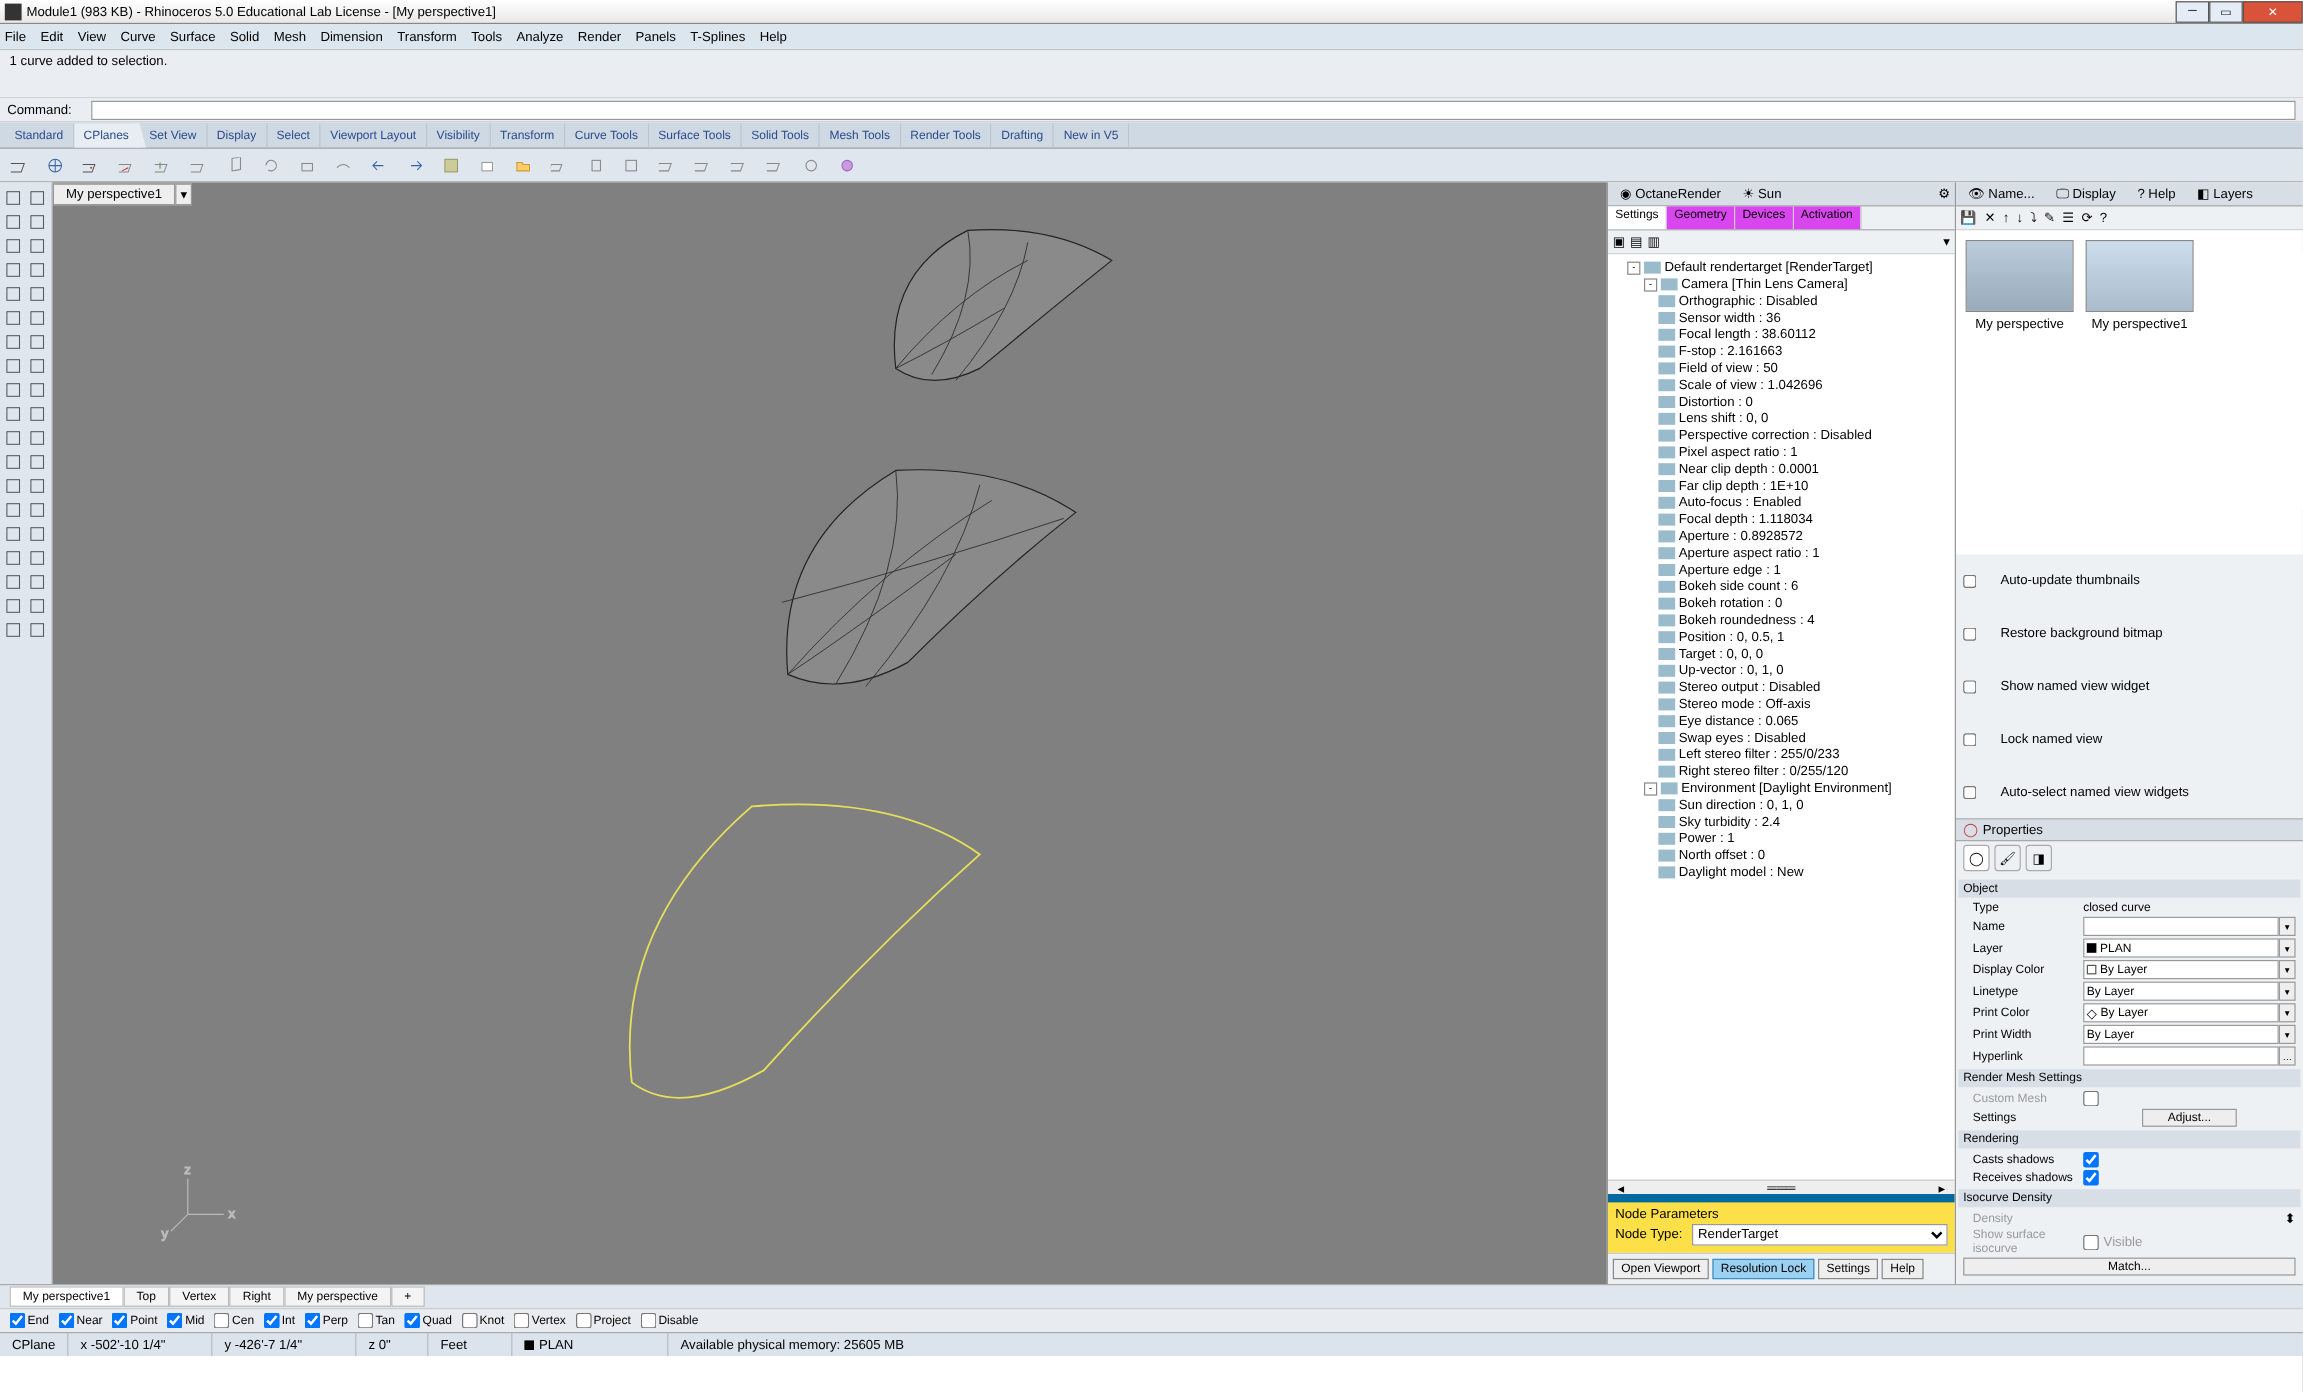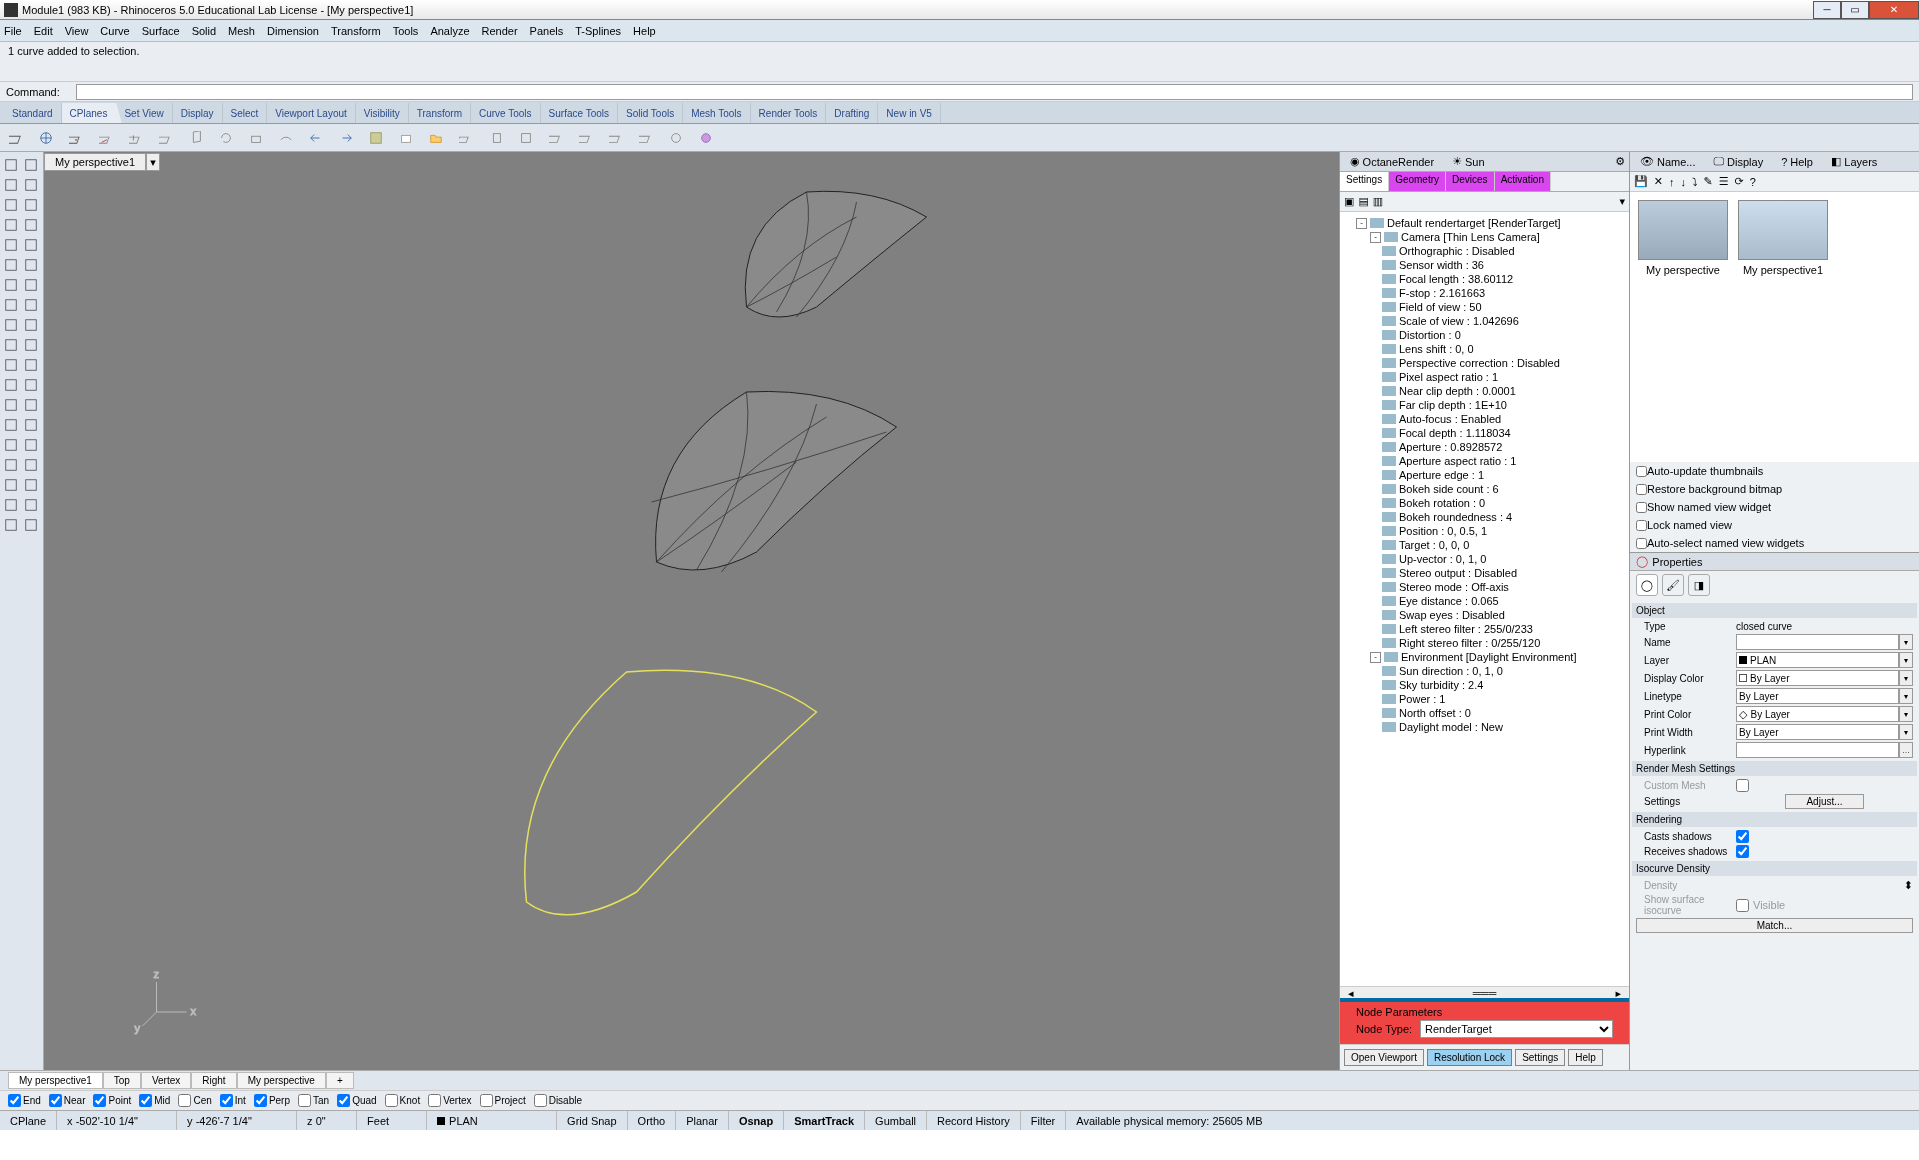--- a/index.html
+++ b/index.html
@@ -33,30 +33,30 @@
 .panel-hdr{height:20px;background:#d8dee6;display:flex;align-items:center;padding:0 4px;gap:6px;border-bottom:1px solid #aaa}
 .panel-hdr .hbtn{padding:1px 6px;display:flex;align-items:center;gap:3px}
 .subtabs{height:20px;display:flex;border-bottom:1px solid #aaa}
 .subtabs .st{padding:2px 6px;border-right:1px solid #ccc;background:#d946ef;font-size:10px}
 .subtabs .st.active{background:#fff}
 .tree{flex:1;overflow:auto;background:#fff;font-size:11px;padding:4px 2px}
 .tree .node{display:flex;align-items:center;gap:3px;padding:1px 0;white-space:nowrap}
 .tree .ind1{padding-left:14px}.tree .ind2{padding-left:28px}.tree .ind3{padding-left:40px}
 .tree .exp{width:11px;height:11px;border:1px solid #888;display:inline-flex;align-items:center;justify-content:center;font-size:8px;line-height:1}
 .tree .ico{width:14px;height:10px;background:#9bc;display:inline-block}
-.nodeparam{background:#ef4444;padding:4px 16px;border-top:4px solid #0369a1}
+.nodeparam{background:#fde047;padding:4px 6px;border-top:7px solid #0369a1}
 .nodeparam .row{display:flex;align-items:center;gap:8px;margin:2px 0}
 .nodeparam select{flex:1;height:18px;border:1px solid #999;background:#fff;font-size:11px}
 .octbtns{display:flex;gap:3px;padding:4px;border-top:1px solid #ccc}
 .octbtns button{padding:2px 6px;border:1px solid #888;background:#eee;font-size:10px}
 .octbtns button.active{background:#9bd0f0;border-color:#3a8fc8}
 .thumbs{display:flex;gap:10px;padding:8px;background:#fff;flex-wrap:wrap}
 .thumb{width:90px;text-align:center}
 .thumb .img{width:90px;height:60px;background:#bcc;border:1px solid #888;margin-bottom:4px}
-.chkrow{padding:3px 6px;display:flex;align-items:center;gap:0;font-size:10px;color:#666}
+.chkrow{padding:16px 6px;display:flex;align-items:center;gap:20px;font-size:10px;color:#666}
 .chkrow input{width:11px;height:11px}
 .props{border-top:1px solid #999}
 .props-hdr{height:18px;background:#d8dee6;display:flex;align-items:center;padding:0 6px;border-bottom:1px solid #aaa}
 .props-icons{height:28px;display:flex;align-items:center;padding:0 6px;gap:4px}
 .props-icons .pi{width:22px;height:22px;border:1px solid #aaa;border-radius:3px;display:flex;align-items:center;justify-content:center}
 .props-body{background:#eef1f4;padding:2px 6px}
 .props-body .sect{background:#d8dee6;padding:2px 4px;margin:2px -4px;font-size:10px}
 .props-body .prow{display:flex;align-items:center;padding:1px 0}
 .props-body .lbl{width:100px;font-size:10px;padding-left:8px}
 .props-body .val{flex:1;font-size:10px}
@@ -890,24 +890,14 @@
 <div class="statusbar">
   <div class="cell">CPlane</div>
   <div class="cell" style="width:120px">x -502'-10 1/4"</div>
   <div class="cell" style="width:120px">y -426'-7 1/4"</div>
   <div class="cell" style="width:60px">z 0"</div>
   <div class="cell" style="width:70px">Feet</div>
   <div class="cell" style="width:130px">
       <span class="sq" style="background:#000;margin-right:4px"></span>
       <span>PLAN</span>
     </div>
-  <div id="statuscells" style="display:flex;height:100%">
-      <div class="cell">Grid Snap</div>
-      <div class="cell">Ortho</div>
-      <div class="cell">Planar</div>
-      <div class="cell bold">Osnap</div>
-      <div class="cell bold">SmartTrack</div>
-      <div class="cell">Gumball</div>
-      <div class="cell">Record History</div>
-      <div class="cell">Filter</div>
-    </div>
   <div class="cell" style="border-right:none">Available physical memory: 25605 MB</div>
 </div>
 
 </body></html>

